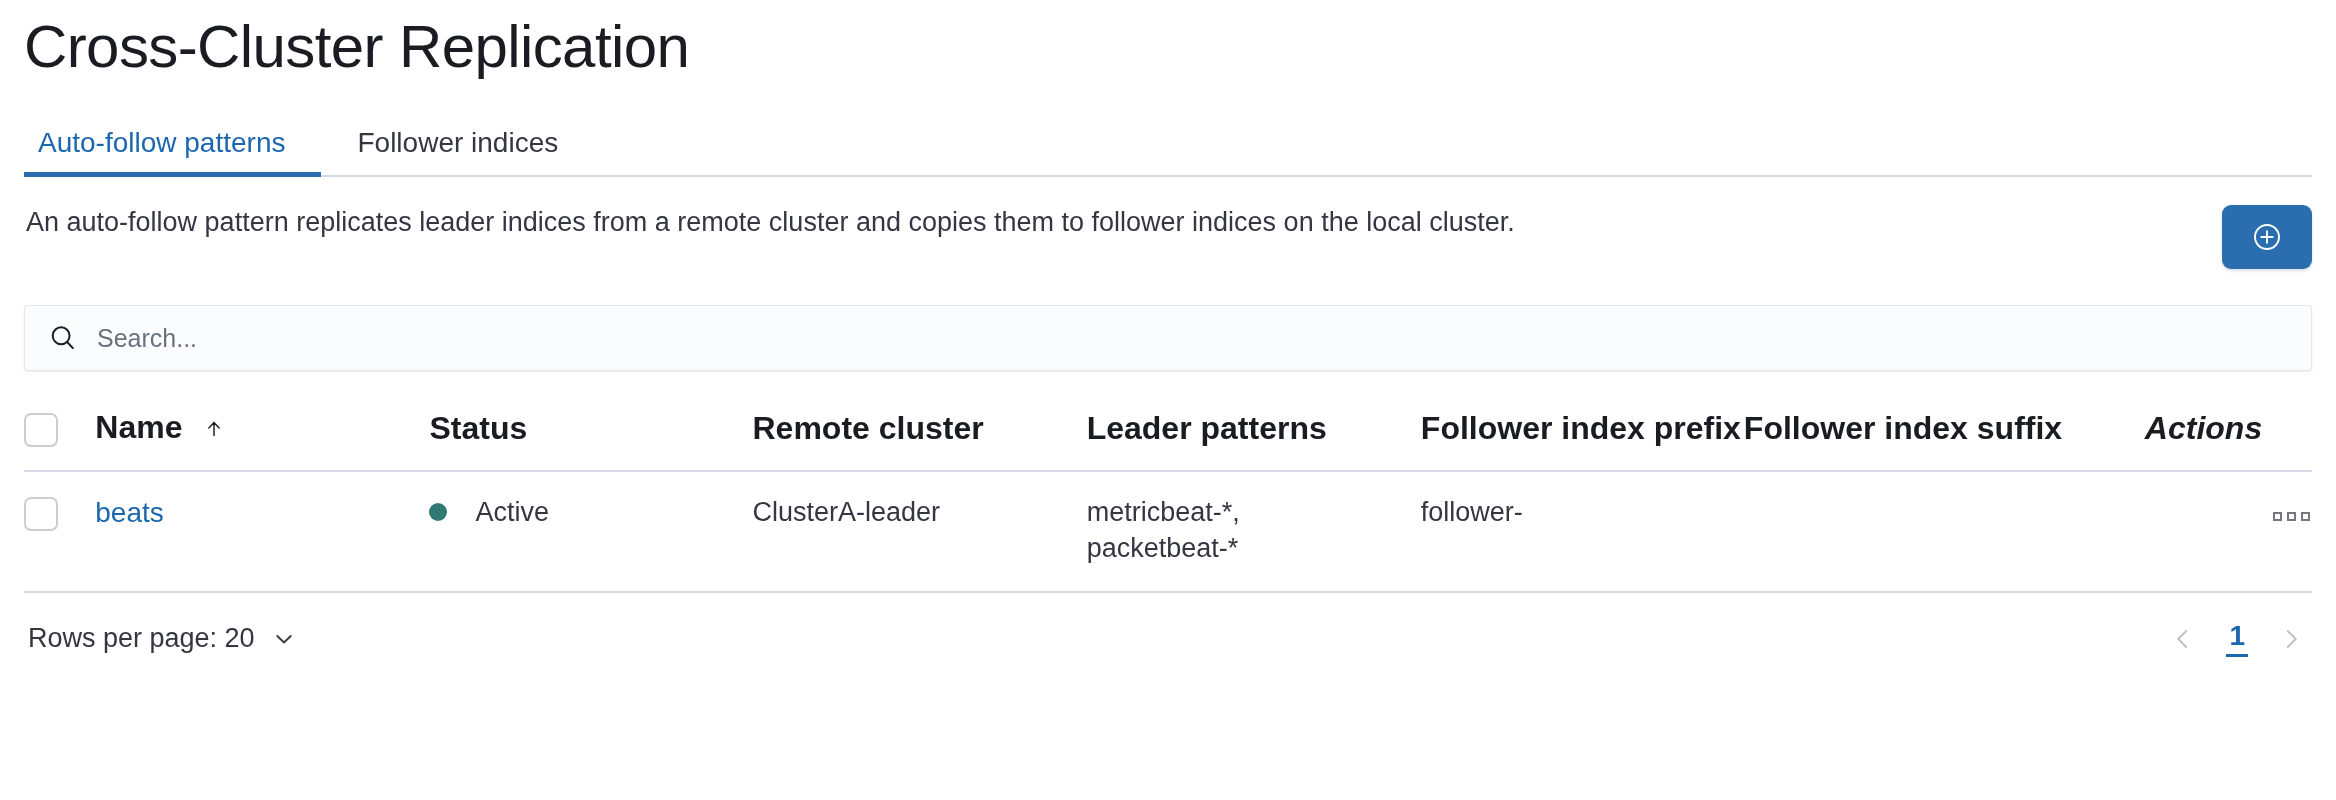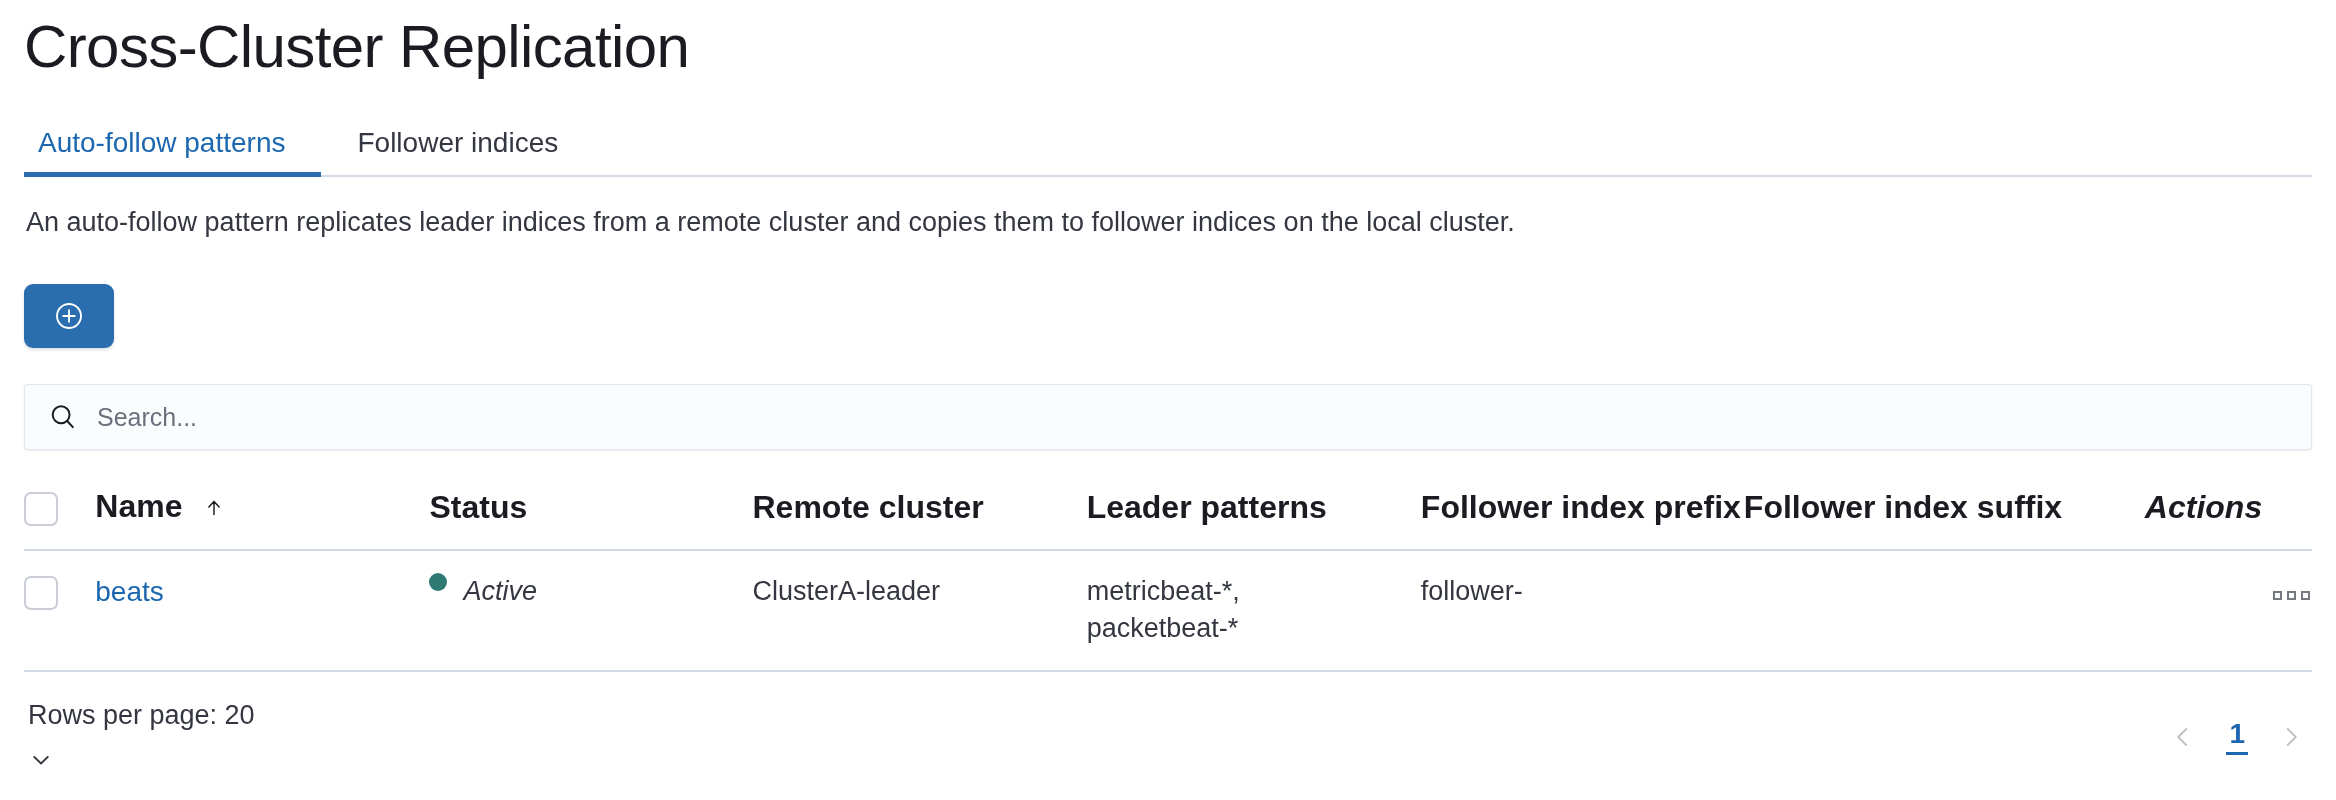--- a/index.html
+++ b/index.html
@@ -59,21 +59,20 @@
     background: #2a6eb0;
   }
 
   
   .intro-row {
     display: flex;
     align-items: flex-start;
     justify-content: space-between;
     margin-top: 26px;
     gap: 40px;
-    flex-direction: column;
   }
   .intro-text {
     font-size: 27px;
     line-height: 1.46;
     color: #343741;
     max-width: 1700px;
     padding-left: 2px;
   }
   .create-btn {
     flex: 0 0 auto;
@@ -179,21 +178,21 @@
 
   .sort-arrow { display: inline-block; margin-left: 12px; vertical-align: -2px; }
 
   .name-link {
     color: #1c67b0;
     text-decoration: none;
     cursor: pointer;
     font-size: 28px;
   }
 
-  .status-cell { display: flex; align-items: flex-start; gap: 16px; font-style: italic; }
+  .status-cell { display: flex; align-items: center; gap: 28px; }
   .status-dot {
     width: 18px; height: 18px; border-radius: 50%;
     background: #2f7a72;
     flex: 0 0 auto;
   }
 
   .kebab {
     display: inline-flex;
     gap: 5px;
     align-items: center;
@@ -210,29 +209,29 @@
   
   .table-footer {
     display: flex;
     align-items: center;
     justify-content: space-between;
     margin-top: 28px;
     padding: 0 4px;
   }
   .rows-per-page {
     display: inline-flex;
+    align-items: center;
     gap: 16px;
     font-size: 27px;
     color: #343741;
     cursor: pointer;
     background: none;
     border: none;
     font-family: "Liberation Sans", sans-serif;
     padding: 0;
-    flex-direction: column;
   }
   .pager {
     display: inline-flex;
     align-items: center;
     gap: 26px;
   }
   .pager-arrow {
     cursor: pointer;
     display: inline-flex;
     align-items: center;

